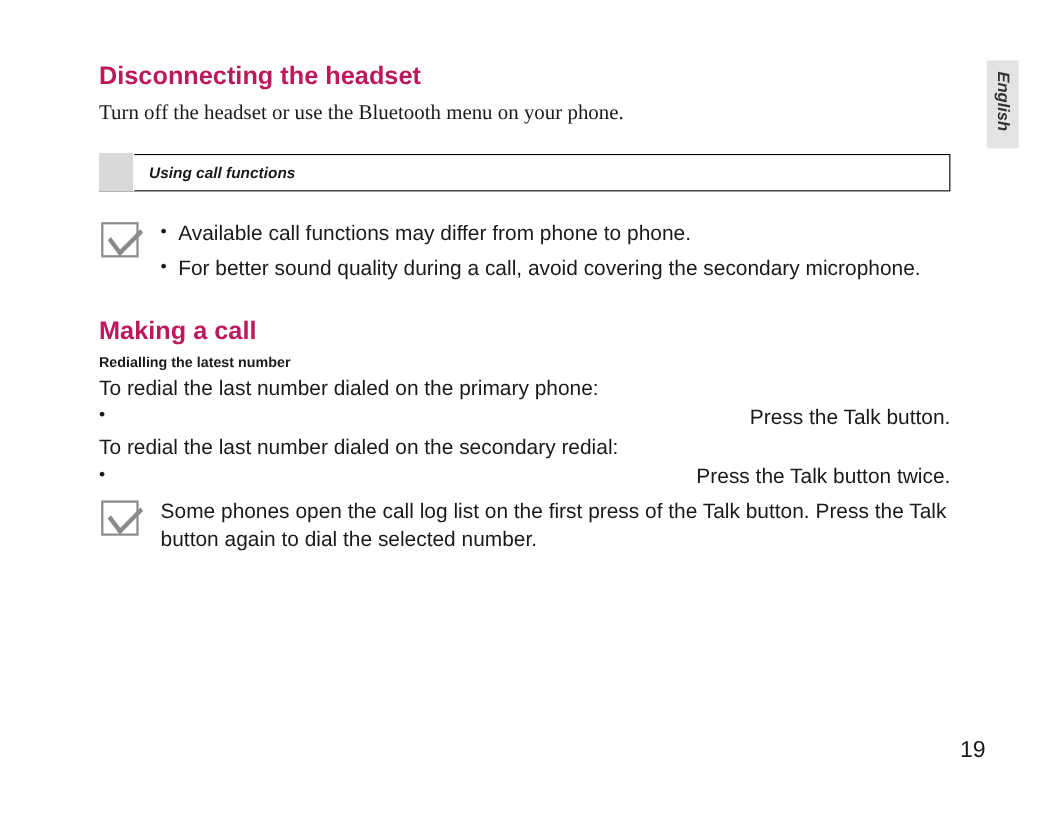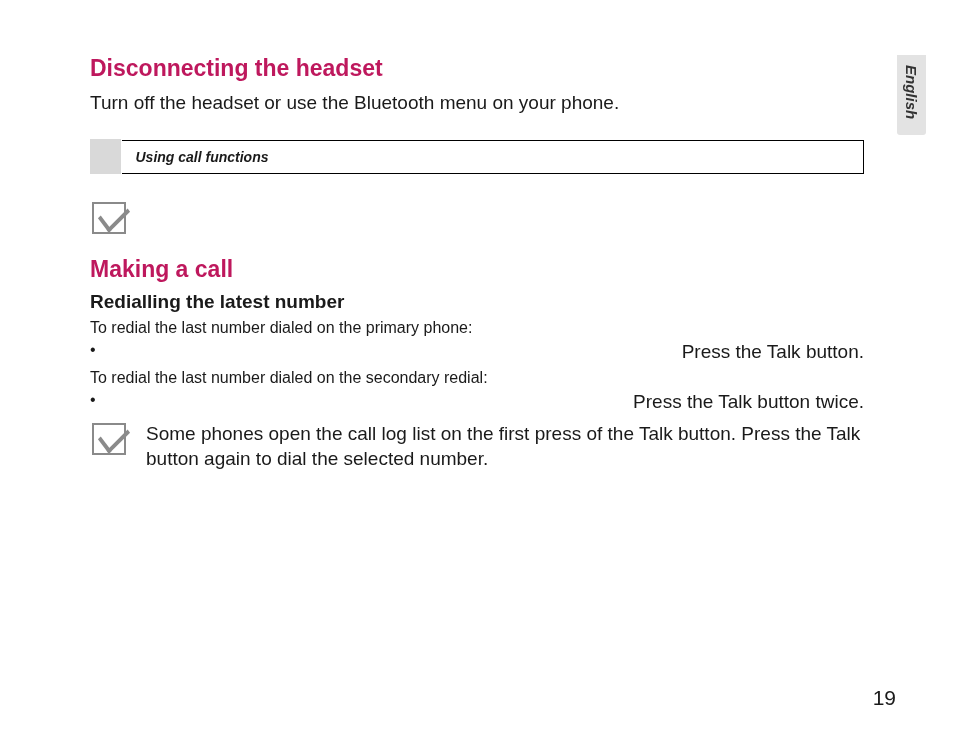--- a/index.html
+++ b/index.html
@@ -30,20 +30,21 @@
     color: #be185d;
     font-weight: bold;
     font-size: 23px;
     margin-bottom: 8px;
   }
   .body-text {
     font-size: 19px;
     line-height: 1.35;
     color: #1a1a1a;
     margin-bottom: 24px;
+    font-family: Liberation Serif, serif;
   }
   .boxed-heading {
     display: flex;
     align-items: stretch;
     border: 1.5px solid #000;
     margin-bottom: 26px;
   }
   .boxed-heading .gray-block {
     width: 32px;
     background: #d9d9d9;
@@ -99,21 +100,21 @@
     left: 0;
     top: 0;
     font-size: 16px;
   }
   .note-row .note-text {
     font-size: 19px;
     line-height: 1.35;
   }
   .sub-heading {
     font-weight: bold;
-    font-size: 19px;
+    font-size: 13px;
     margin-bottom: 6px;
   }
   .plain-list {
     list-style: none;
     font-size: 19px;
     margin-bottom: 6px;
   }
   .plain-list li {
     position: relative;
     padding-left: 16px;
@@ -121,26 +122,26 @@
     text-align: right;
   }
   .plain-list li::before {
     content: "•";
     position: absolute;
     left: 0;
     top: 0;
     font-size: 16px;
   }
   .para {
-    font-size: 16px;
+    font-size: 19px;
     margin-bottom: 4px;
   }
   .page-num {
     position: absolute;
-    bottom: 32px;
+    bottom: 48px;
     right: 58px;
     font-size: 21px;
   }
   .mb-12 { }
   .mt-8 { margin-top: 8px; }
 </style>
 </head>
 <body>
 
 <div class="lang-tab">English</div>
@@ -151,20 +152,22 @@
 <div class="boxed-heading">
   <div class="gray-block"></div>
   <div class="title">Using call functions</div>
 </div>
 
 <div class="note-row">
   <div class="icon-col">
     <div class="check-icon"></div>
   </div>
   <ul>
+    <li>Available call functions may differ from phone to phone.</li>
+    <li>For better sound quality during a call, avoid covering the secondary microphone.</li>
   </ul>
 </div>
 
 <div class="section-heading">Making a call</div>
 <div class="sub-heading">Redialling the latest number</div>
 
 <div class="para">To redial the last number dialed on the primary phone:</div>
 <ul class="plain-list">
   <li>Press the Talk button.</li>
 </ul>

